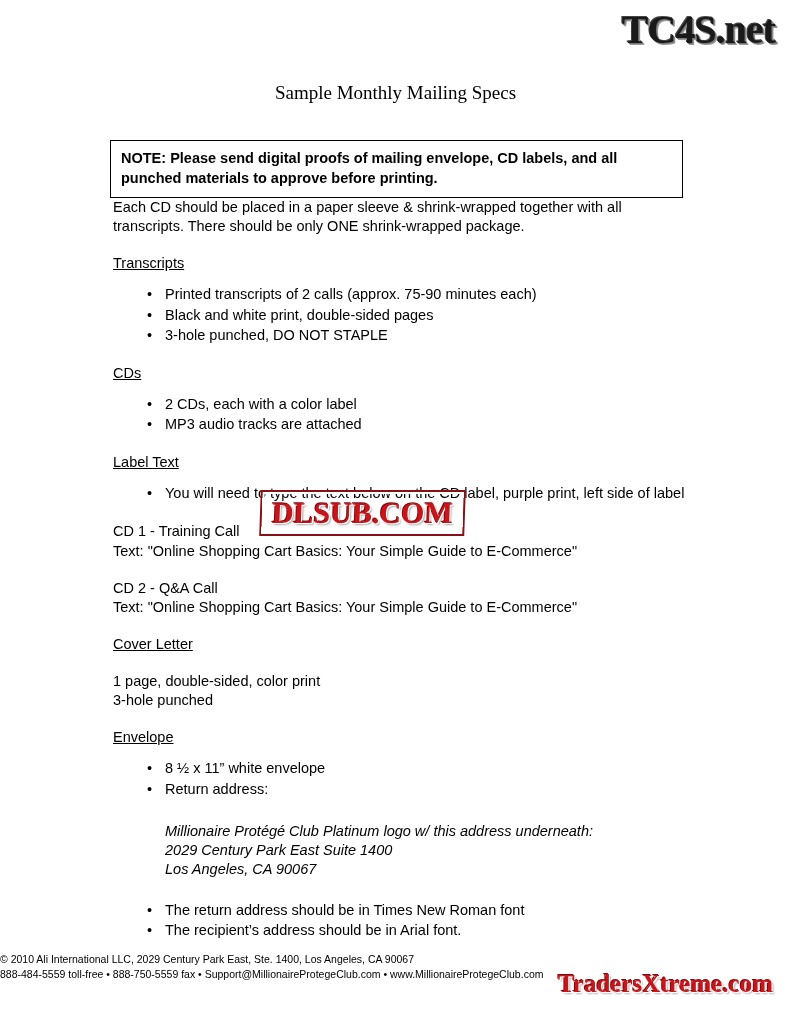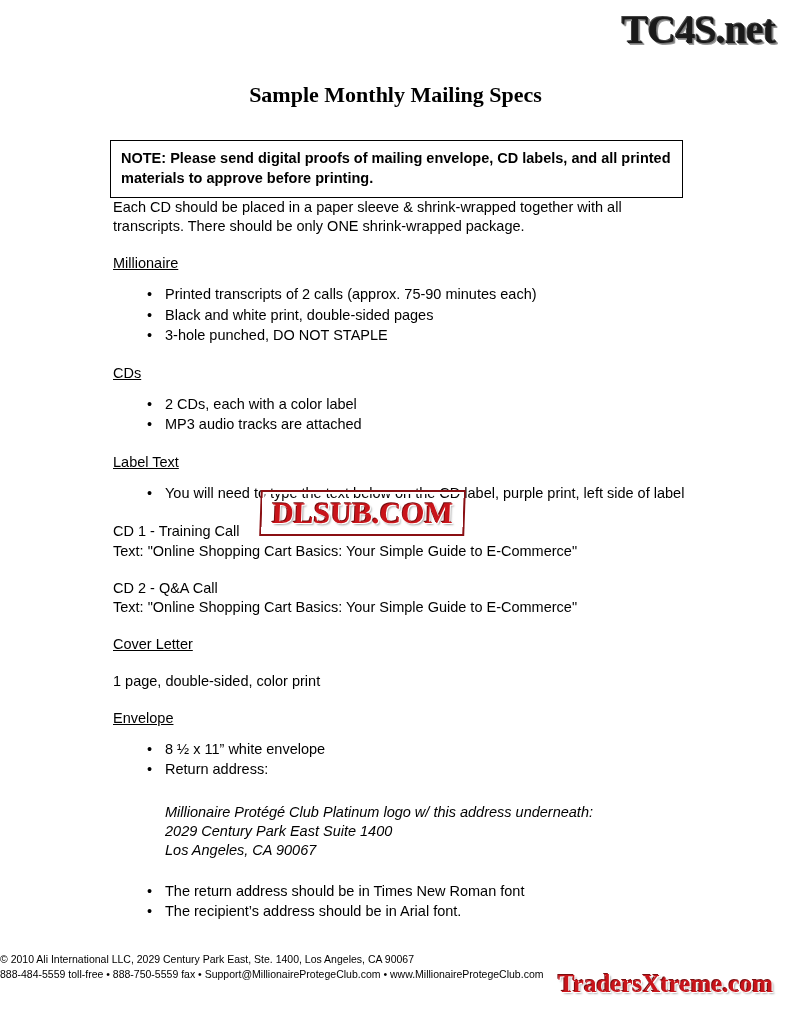--- a/index.html
+++ b/index.html
@@ -38,22 +38,22 @@
       -1px -1px 0 #444;
   }
 
   .doc-title {
     position: absolute;
     top: 82px;
     left: 0;
     width: 791px;
     text-align: center;
     font-family: "Liberation Serif", serif;
-    font-weight: bold;
-    font-size: 22px;
+    font-weight: normal;
+    font-size: 19px;
   }
 
   .note-box {
     position: absolute;
     left: 110px;
     top: 140px;
     width: 573px;
     box-sizing: border-box;
     border: 1px solid #000;
     padding: 8px 10px 9px 10px;
@@ -155,29 +155,29 @@
 </style>
 </head>
 <body>
 
 <div class="page">
 
   <div class="wm-top">TC4S.net</div>
 
   <div class="doc-title">Sample Monthly Mailing Specs</div>
 
-  <div class="note-box">NOTE: Please send digital proofs of mailing envelope, CD labels, and all printed materials to approve before printing.</div>
+  <div class="note-box">NOTE: Please send digital proofs of mailing envelope, CD labels, and all punched materials to approve before printing.</div>
 
   <div class="content">
 
     <p class="para">Each CD should be placed in a paper sleeve &amp; shrink-wrapped together with all transcripts. There should be only ONE shrink-wrapped package.</p>
 
     <div class="gap-m"></div>
 
-    <div class="heading-u">Millionaire</div>
+    <div class="heading-u">Transcripts</div>
     <div class="gap-s"></div>
     <ul class="bullets">
       <li>Printed transcripts of 2 calls (approx. 75-90 minutes each)</li>
       <li>Black and white print, double-sided pages</li>
       <li>3-hole punched, DO NOT STAPLE</li>
     </ul>
 
     <div class="gap-m"></div>
 
     <div class="heading-u">CDs</div>
@@ -203,20 +203,21 @@
     <div class="gap-m"></div>
 
     <p class="para">CD 2 - Q&amp;A Call</p>
     <p class="para">Text:  "Online Shopping Cart Basics: Your Simple Guide to E-Commerce"</p>
 
     <div class="gap-m"></div>
 
     <div class="heading-u">Cover Letter</div>
     <div class="gap-m"></div>
     <p class="para">1 page, double-sided, color print</p>
+    <p class="para">3-hole punched</p>
 
     <div class="gap-m"></div>
 
     <div class="heading-u">Envelope</div>
     <div class="gap-s"></div>
     <ul class="bullets">
       <li>8 ½ x 11” white envelope</li>
       <li>Return address:</li>
     </ul>
 

